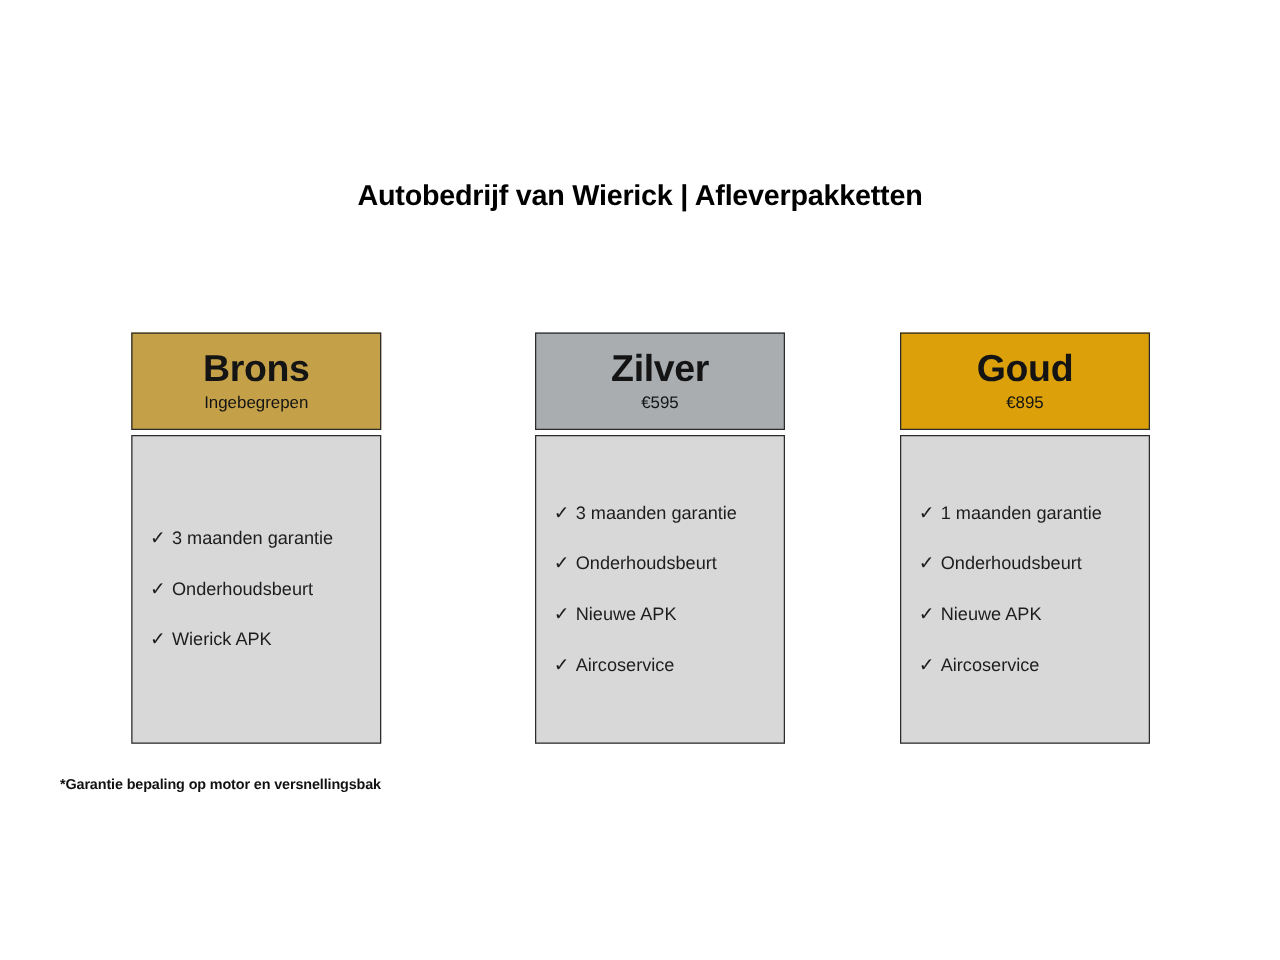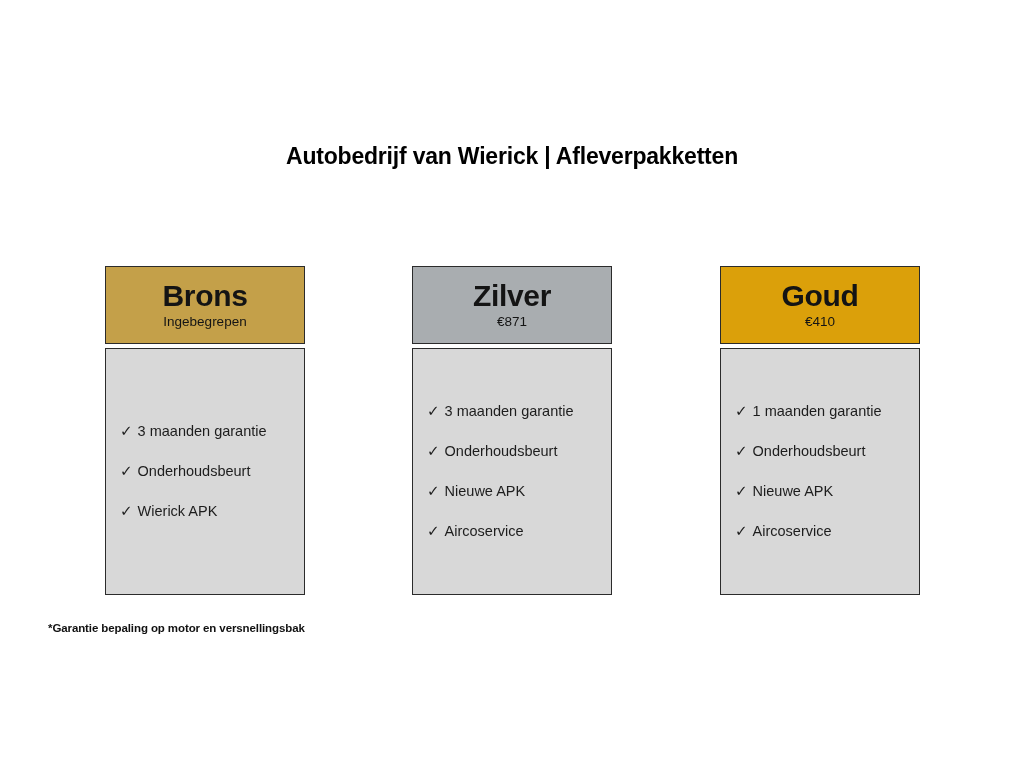--- a/index.html
+++ b/index.html
@@ -36,21 +36,21 @@
   }
 
   .card {
     position: absolute;
     top: 0;
     width: 200px;
     height: 329px;
     margin-top: 48px;
   }
   .card.bronze { left: 0px; }
-  .card.silver { left: 307px; border-radius: 22px; }
+  .card.silver { left: 323px; border-radius: 22px; }
   .card.gold   { left: 615px; }
 
   .card-header {
     position: absolute;
     left: 0;
     top: 0;
     width: 100%;
     height: 78px;
     box-sizing: border-box;
     border: 1.6px solid #2b2b2b;
@@ -140,21 +140,21 @@
       <div class="feature">
         <span class="check">✓</span>
         <span>Wierick APK</span>
       </div>
     </div>
   </div>
 
   <div class="card silver">
     <div class="card-header" style="background: rgb(169, 173, 176); border-color: rgb(43, 43, 43);">
       <div class="tier-name">Zilver</div>
-      <div class="tier-price">€871</div>
+      <div class="tier-price">€595</div>
     </div>
     <div class="card-body" style="background: rgb(216, 216, 216); border-color: rgb(43, 43, 43);">
       <div class="feature">
         <span class="check">✓</span>
         <span>3 maanden garantie</span>
       </div>
       <div class="feature">
         <span class="check">✓</span>
         <span>Onderhoudsbeurt</span>
       </div>
@@ -165,21 +165,21 @@
       <div class="feature">
         <span class="check">✓</span>
         <span>Aircoservice</span>
       </div>
     </div>
   </div>
 
   <div class="card gold">
     <div class="card-header" style="background: rgb(219, 160, 10); border-color: rgb(43, 43, 43);">
       <div class="tier-name">Goud</div>
-      <div class="tier-price">€410</div>
+      <div class="tier-price">€895</div>
     </div>
     <div class="card-body" style="background: rgb(216, 216, 216); border-color: rgb(43, 43, 43);">
       <div class="feature">
         <span class="check">✓</span>
         <span>1 maanden garantie</span>
       </div>
       <div class="feature">
         <span class="check">✓</span>
         <span>Onderhoudsbeurt</span>
       </div>

